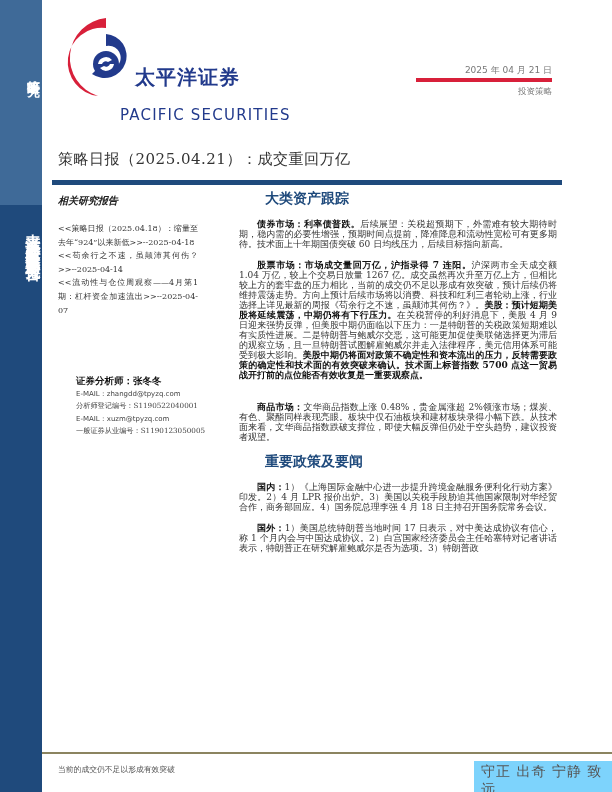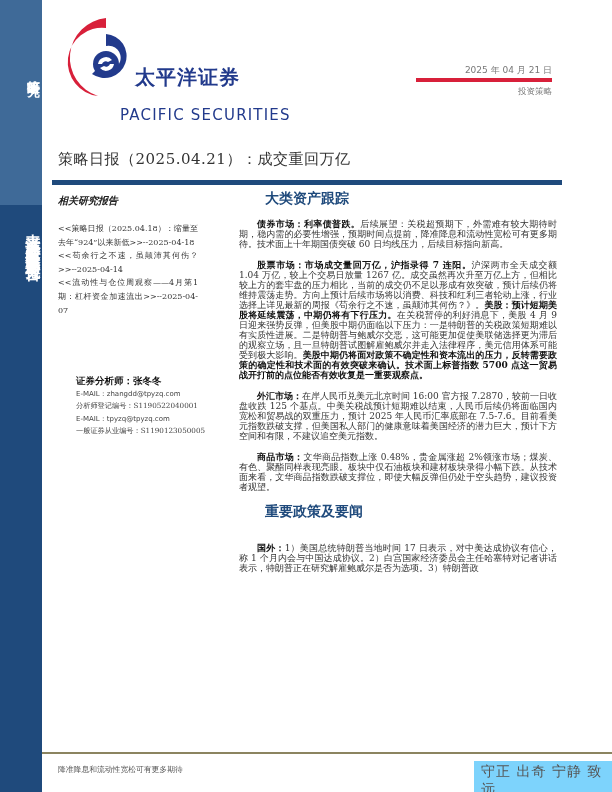--- a/index.html
+++ b/index.html
@@ -76,36 +76,36 @@
     <div class="rel-item">&lt;&lt;策略日报（2025.04.18）：缩量至去年“924”以来新低&gt;&gt;--2025-04-18</div>
     <div class="rel-item">&lt;&lt;苟余行之不速，虽颠沛其何伤？&gt;&gt;--2025-04-14</div>
     <div class="rel-item">&lt;&lt;流动性与仓位周观察——4月第1期：杠杆资金加速流出&gt;&gt;--2025-04-07</div>
   </div>
 </div>
 
 <div class="analyst">
   <div class="name">证券分析师：张冬冬</div>
   <div class="mono">E-MAIL：zhangdd@tpyzq.com</div>
   <div>分析师登记编号：S1190522040001</div>
-  <div class="mono">E-MAIL：tpyzq@tpyzq.com</div>
+  <div class="mono">E-MAIL：xuzm@tpyzq.com</div>
   <div>一般证券从业编号：S1190123050005</div>
 </div>
 
 <div class="right-col">
   <div class="sec-head">大类资产跟踪</div>
   <div class="gap"></div>
   <p class="para"><b>债券市场：利率债普跌。</b><span>后续展望：关税超预期下，外需难有较大期待时期，稳内需的必要性增强，预期时间点提前，降准降息和流动性宽松可有更多期待。技术面上十年期国债突破 60 日均线压力，后续目标指向新高。</span></p>
   <div class="gap"></div>
   <p class="para"><b>股票市场：市场成交量回万亿，沪指录得 7 连阳。</b><span>沪深两市全天成交额 1.04 万亿，较上个交易日放量 1267 亿。成交虽然再次升至万亿上方，但相比较上方的套牢盘的压力相比，当前的成交仍不足以形成有效突破，预计后续仍将维持震荡走势。方向上预计后续市场将以消费、科技和红利三者轮动上涨，行业选择上详见最新的周报《苟余行之不速，虽颠沛其何伤？》。</span><b>美股：预计短期美股将延续震荡，中期仍将有下行压力。</b><span>在关税暂停的利好消息下，美股 4 月 9 日迎来强势反弹，但美股中期仍面临以下压力：一是特朗普的关税政策短期难以有实质性进展。二是特朗普与鲍威尔交恶，这可能更加促使美联储选择更为滞后的观察立场，且一旦特朗普试图解雇鲍威尔并走入法律程序，美元信用体系可能受到极大影响。</span><b>美股中期仍将面对政策不确定性和资本流出的压力，反转需要政策的确定性和技术面的有效突破来确认。技术面上标普指数 5700 点这一贸易战开打前的点位能否有效收复是一重要观察点。</b></p>
   <div class="gap"></div>
-  <p class="para"><b>外汇市场：</b><span>在岸人民币兑美元北京时间 16:00 官方报 7.2870，较前一日收盘收跌 125 个基点。中美关税战预计短期难以结束，人民币后续仍将面临国内宽松和贸易战的双重压力，预计 2025 年人民币汇率底部在 7.5-7.6。目前看美元指数跌破支撑，但美国私人部门的健康意味着美国经济的潜力巨大，预计下方空间和有限，不建议追空美元指数。</span></p>
   <div class="gap"></div>
   <p class="para"><b>商品市场：</b><span>文华商品指数上涨 0.48%，贵金属涨超 2%领涨市场；煤炭、有色、聚酯同样表现亮眼。板块中仅石油板块和建材板块录得小幅下跌。从技术面来看，文华商品指数跌破支撑位，即使大幅反弹但仍处于空头趋势，建议投资者观望。</span></p>
   <div class="gap"></div>
   <div class="sec-head">重要政策及要闻</div>
   <div class="gap"></div>
+  <p class="para"><b>国内：</b><span>1）《上海国际金融中心进一步提升跨境金融服务便利化行动方案》印发。2）4 月 LPR 报价出炉。3）美国以关税手段胁迫其他国家限制对华经贸合作，商务部回应。4）国务院总理李强 4 月 18 日主持召开国务院常务会议。</span></p>
   <div class="gap"></div>
   <p class="para"><b>国外：</b><span>1）美国总统特朗普当地时间 17 日表示，对中美达成协议有信心，称 1 个月内会与中国达成协议。2）白宫国家经济委员会主任哈塞特对记者讲话表示，特朗普正在研究解雇鲍威尔是否为选项。3）特朗普政</span></p>
 </div>
 
 <div class="footer-rule"></div>
-<div class="footer-left">降准降息和流动性宽松可有更多期待</div>
+<div class="footer-left">当前的成交仍不足以形成有效突破</div>
 <div class="footer-right">守正 出奇 宁静 致远</div>
 
 </body></html>

